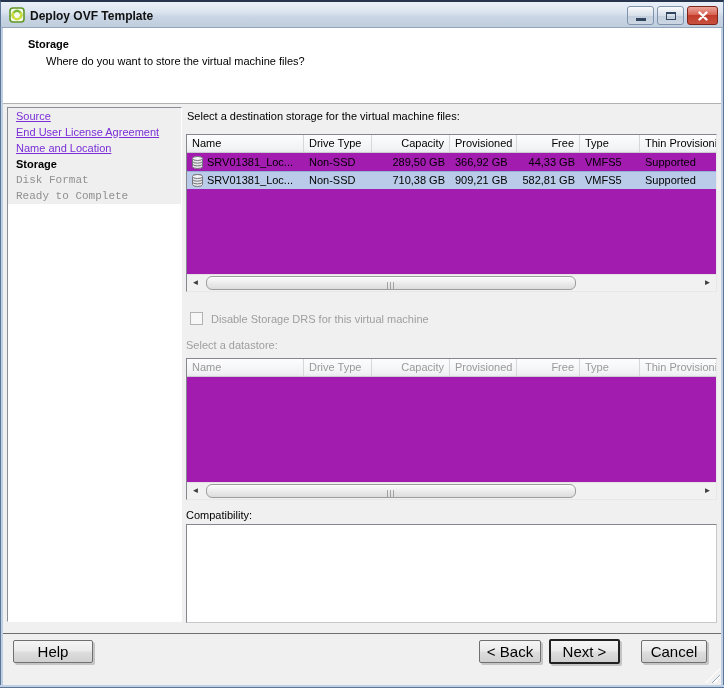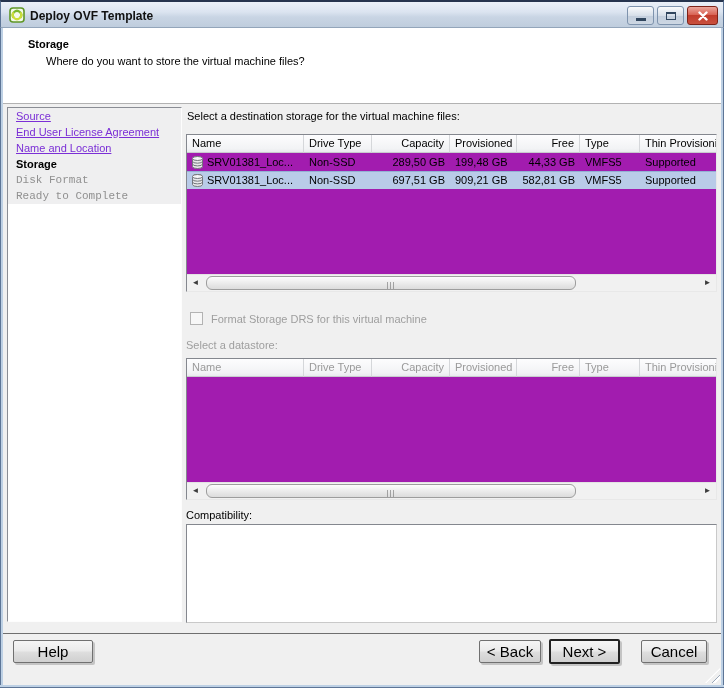--- a/index.html
+++ b/index.html
@@ -215,52 +215,52 @@
           <svg width="11" height="13" viewBox="0 0 11 13">
             <path fill="#e9e9eb" stroke="#73757c" d="M0.5 2.5 A5 2 0 0 1 10.5 2.5 V10.5 A5 2 0 0 1 0.5 10.5 Z"></path>
             <ellipse cx="5.5" cy="2.5" rx="5" ry="2" fill="#f5f5f7" stroke="#73757c"></ellipse>
             <path d="M0.5 5.2 A5 2 0 0 0 10.5 5.2 M0.5 7.9 A5 2 0 0 0 10.5 7.9" stroke="#73757c" fill="none"></path>
           </svg>
         </span>
         <span>SRV01381_Loc...</span>
       </div>
       <div class="td col-drive">Non-SSD</div>
       <div class="td col-cap">289,50 GB</div>
-      <div class="td col-prov">199,48 GB</div>
+      <div class="td col-prov">366,92 GB</div>
       <div class="td col-free">44,33 GB</div>
       <div class="td col-type">VMFS5</div>
       <div class="td col-thin">Supported</div>
     </div>
     <div class="trow selected">
       <div class="td col-name name-cell">
         <span class="ds-icon">
           <svg width="11" height="13" viewBox="0 0 11 13">
             <path fill="#e9e9eb" stroke="#73757c" d="M0.5 2.5 A5 2 0 0 1 10.5 2.5 V10.5 A5 2 0 0 1 0.5 10.5 Z"></path>
             <ellipse cx="5.5" cy="2.5" rx="5" ry="2" fill="#f5f5f7" stroke="#73757c"></ellipse>
             <path d="M0.5 5.2 A5 2 0 0 0 10.5 5.2 M0.5 7.9 A5 2 0 0 0 10.5 7.9" stroke="#73757c" fill="none"></path>
           </svg>
         </span>
         <span>SRV01381_Loc...</span>
       </div>
       <div class="td col-drive">Non-SSD</div>
-      <div class="td col-cap">697,51 GB</div>
+      <div class="td col-cap">710,38 GB</div>
       <div class="td col-prov">909,21 GB</div>
       <div class="td col-free">582,81 GB</div>
       <div class="td col-type">VMFS5</div>
       <div class="td col-thin">Supported</div>
     </div>
     <div class="hscroll">
       <div class="sb-arrow left">◄</div>
       <div class="sb-thumb"><span class="thumb-grip">|||</span></div>
       <div class="sb-arrow right">►</div>
     </div>
   </div>
 
   <div class="drs-check"></div>
-  <div class="drs-label">Format Storage DRS for this virtual machine</div>
+  <div class="drs-label">Disable Storage DRS for this virtual machine</div>
 
   <div class="sel-ds-label">Select a datastore:</div>
 
   <div class="dtable t2">
     <div class="thead">
       <div class="th col-name">Name</div>
       <div class="th col-drive">Drive Type</div>
       <div class="th col-cap">Capacity</div>
       <div class="th col-prov">Provisioned</div>
       <div class="th col-free">Free</div>

